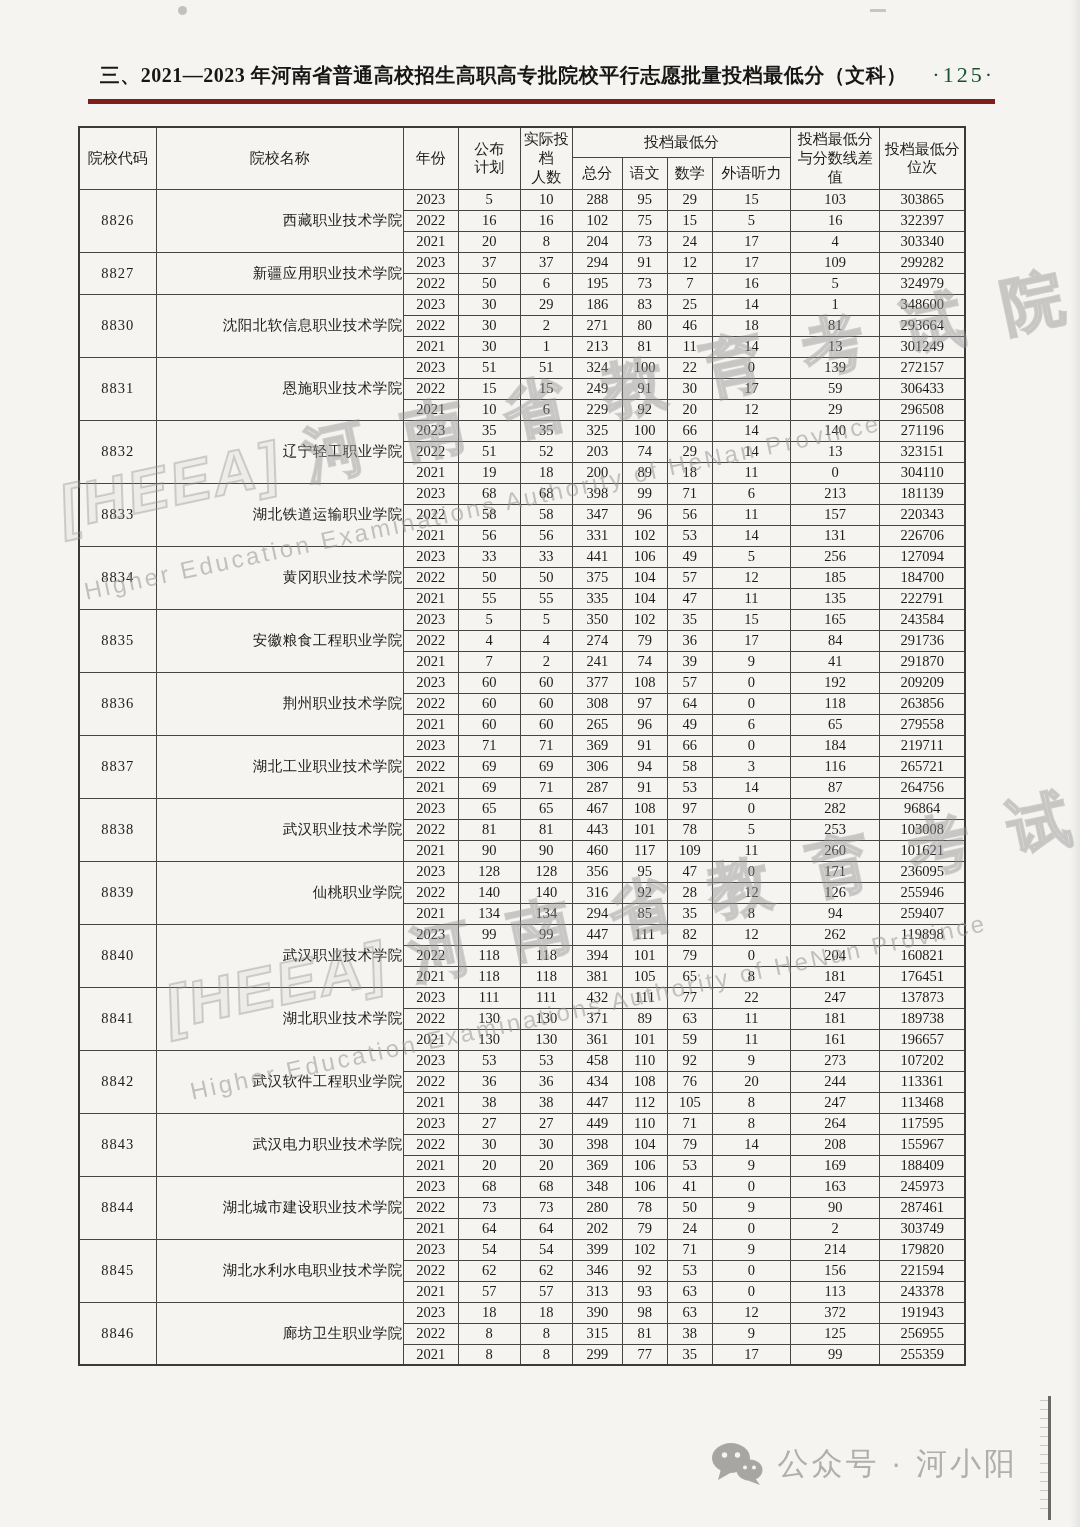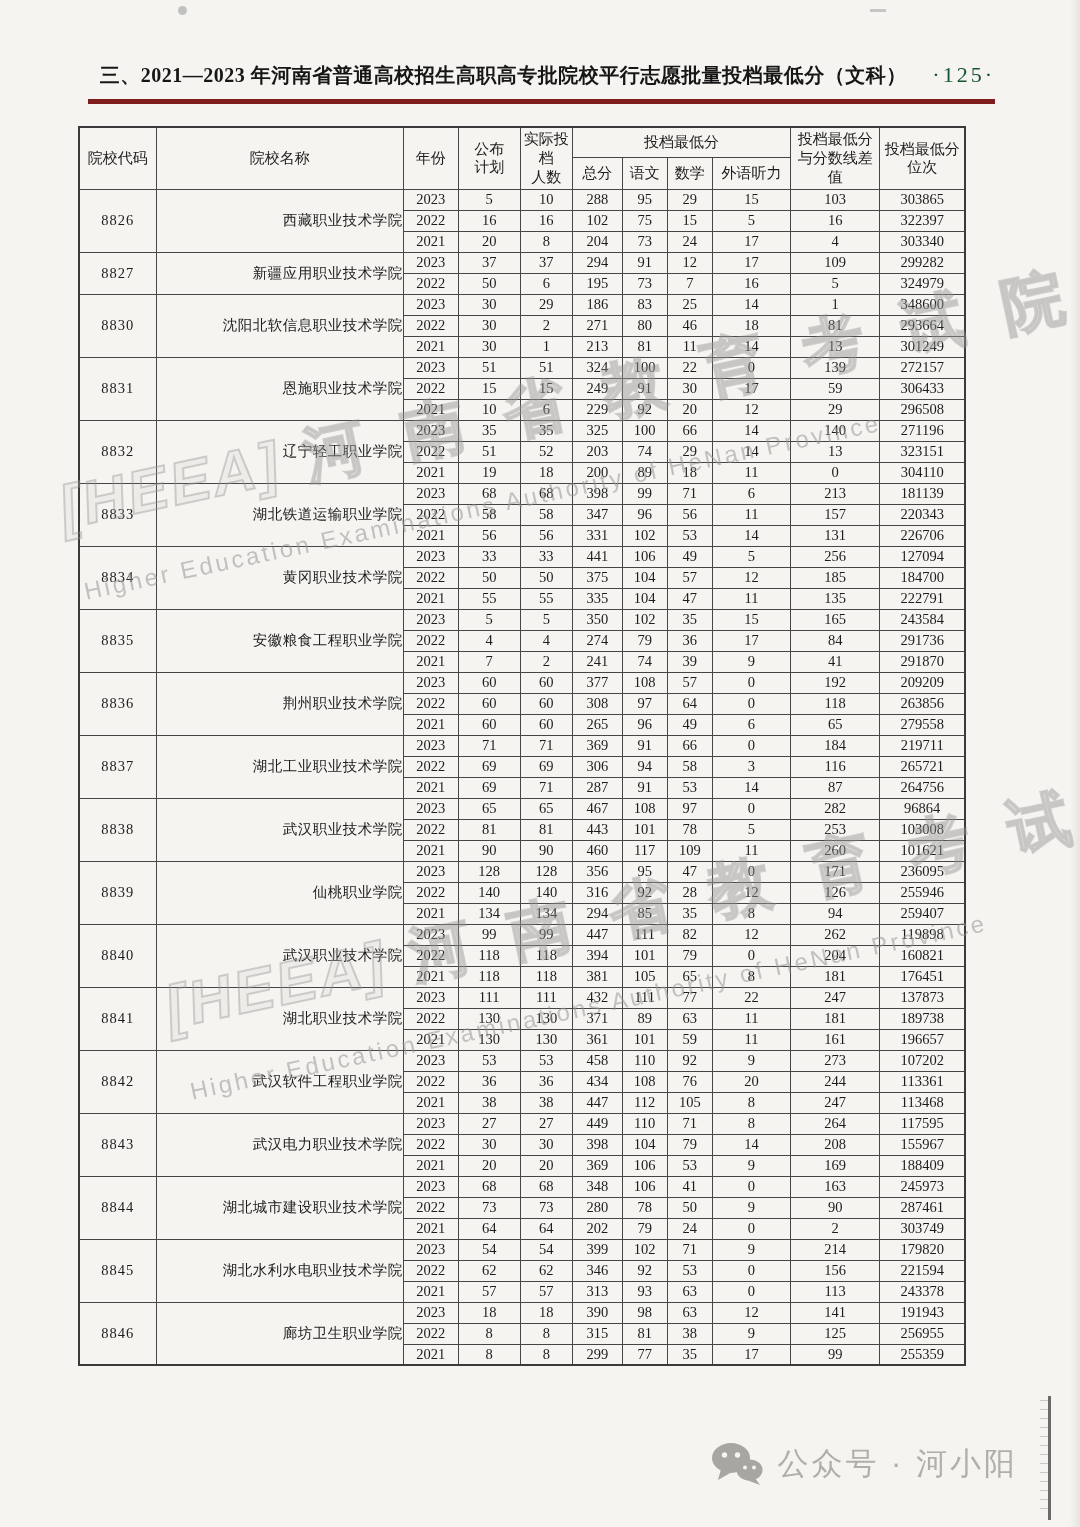--- a/index.html
+++ b/index.html
@@ -775,21 +775,21 @@
       <tr>
         <td rowspan="3" class="code-cell">8846</td>
         <td rowspan="3" class="name-cell">廊坊卫生职业学院</td>
         <td>2023</td>
         <td>18</td>
         <td>18</td>
         <td>390</td>
         <td>98</td>
         <td>63</td>
         <td>12</td>
-        <td>141</td>
+        <td>372</td>
         <td>191943</td>
       </tr>
       <tr>
         <td>2022</td>
         <td>8</td>
         <td>8</td>
         <td>315</td>
         <td>81</td>
         <td>38</td>
         <td>9</td>

